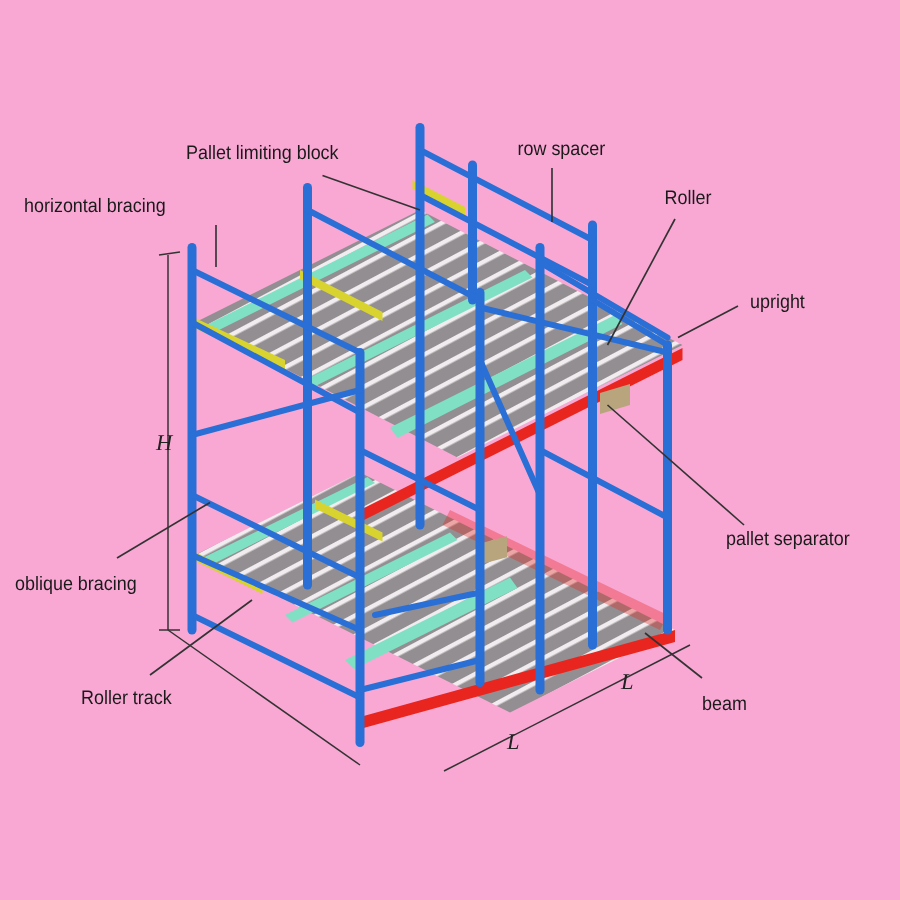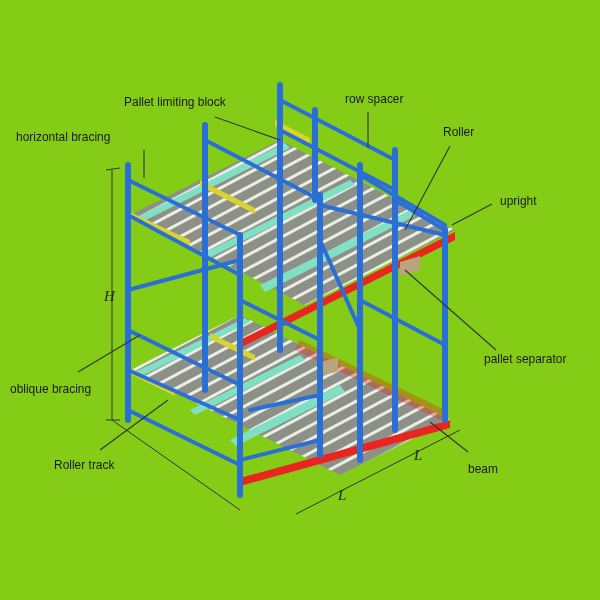--- a/index.html
+++ b/index.html
@@ -1,16 +1,16 @@
 <!DOCTYPE html>
 <html><head>
 <meta charset="utf-8">
 <style>
   html, body { margin: 0; padding: 0; background: #ffffff; }
-  .canvas { position: relative; width: 600px; height: 600px; overflow: hidden; background: #84cc16; }
+  .canvas { position: relative; width: 600px; height: 600px; overflow: hidden; background: #f9a8d4; }
   svg.rack { position: absolute; left: 0; top: 0; }
   .label { position: absolute; font-family: "Liberation Sans", "DejaVu Sans", sans-serif; font-size: 13px; color: #1a1a1a; white-space: nowrap; line-height: 1; transform: scaleX(0.92); transform-origin: left top; }
   .dim { position: absolute; font-family: "Liberation Serif", "DejaVu Serif", serif; font-style: italic; font-size: 15px; color: #222; }
 </style>
 </head>
 <body>
 
 <div class="canvas">
 
   <svg class="rack" width="600" height="600" viewBox="0 0 600 600">

